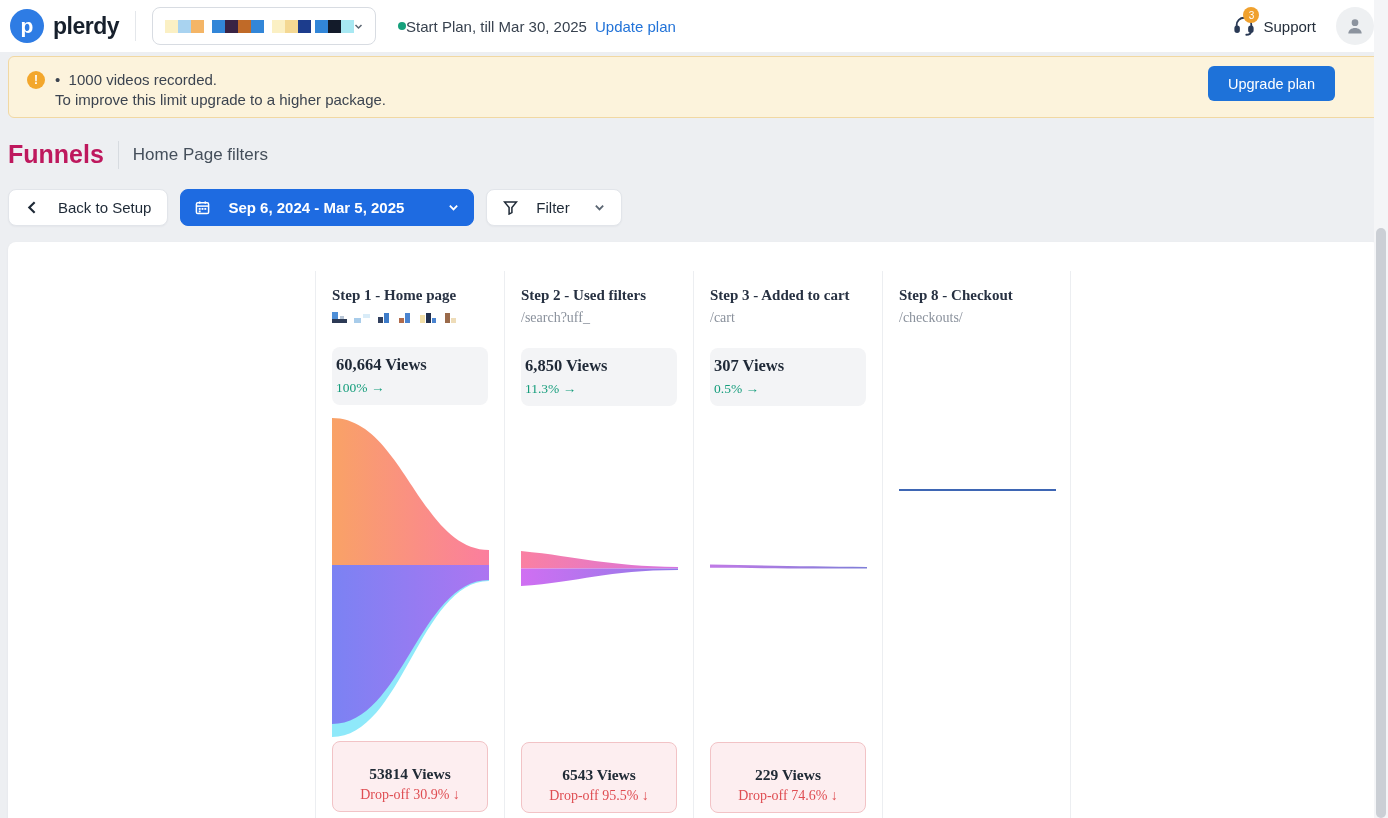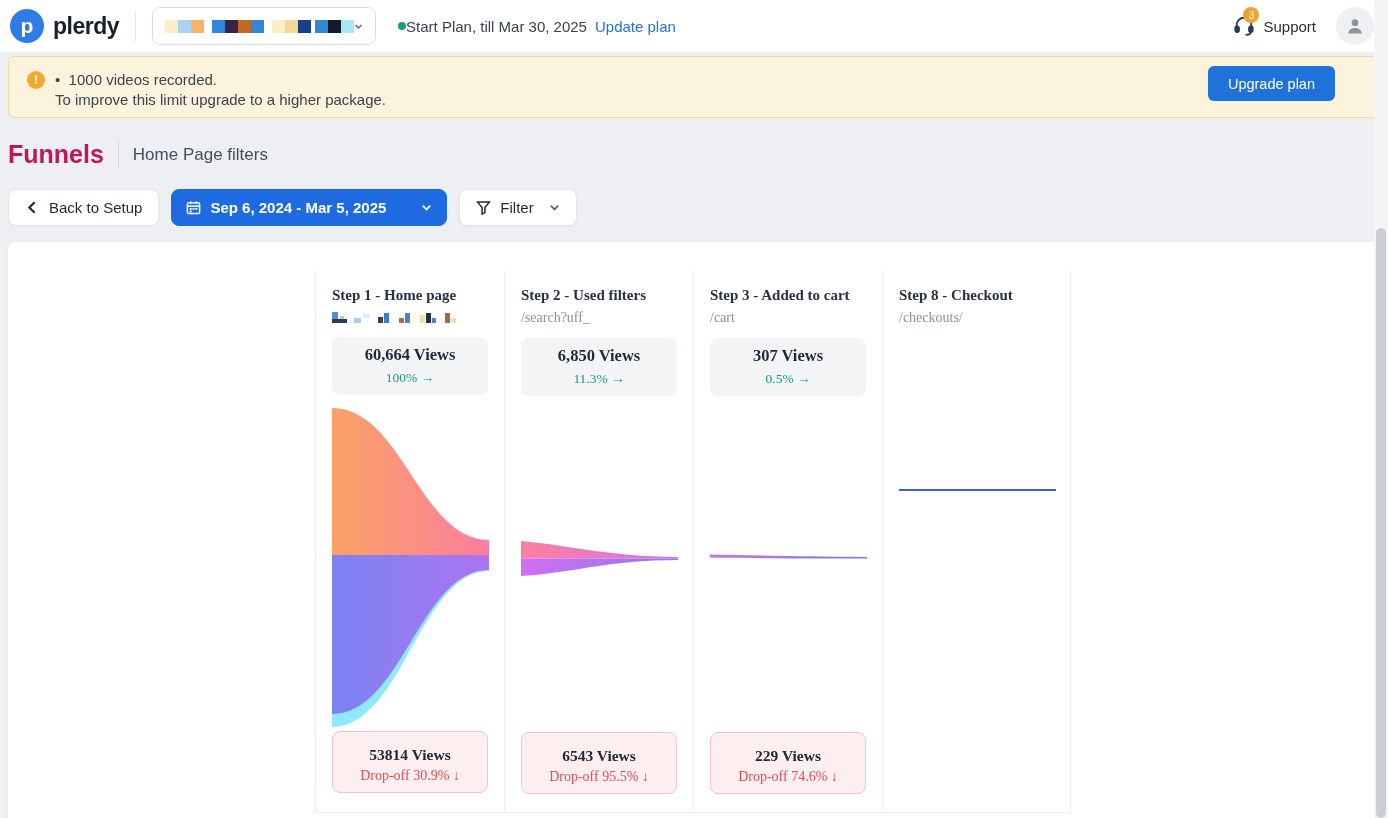--- a/index.html
+++ b/index.html
@@ -45,43 +45,43 @@
   .upgrade-btn { position:absolute; right:44px; top:9px; background:#1e72d9; color:#fff; border:none;
     border-radius:6px; height:35px; padding:0 20px; font-size:14.5px; cursor:pointer;
     font-family:"Liberation Sans", sans-serif; }
 
   
   .heading-row { display:flex; align-items:center; gap:14px; margin:22px 8px 0; }
   .page-title { font-size:25px; font-weight:bold; color:#be185d; }
   .heading-sep { width:1px; height:28px; background:#d7dbe0; }
   .page-subtitle { font-size:17px; color:#454f5b; }
   .toolbar { display:flex; align-items:center; gap:12px; margin:20px 8px 0; }
-  .btn { height:37px; border-radius:8px; display:flex; align-items:center; gap:9px; padding:0 16px;
+  .btn { height:37px; border-radius:8px; display:flex; align-items:center; gap:18px; padding:0 16px;
     font-size:15px; cursor:pointer; font-family:"Liberation Sans", sans-serif; }
   .btn-white { background:#fff; border:1px solid #e2e5ea; color:#1e2936; box-shadow:0 1px 2px rgba(20,30,50,.04); }
   .btn-blue { background:#1e6be1; border:1px solid #1e6be1; color:#fff; font-weight:bold; padding:0 14px; }
   .btn-blue .chev { stroke:#fff; }
   .btn svg.ic { width:15px; height:15px; }
 
   
   .card { margin:16px 8px 0; background:#fff; border-radius:8px 8px 0 0; height:585px; position:relative;
     box-shadow:0 1px 3px rgba(20,30,50,.05); }
   .cols { width:758px; margin:0 auto; display:flex; padding-top:29px;font-family:Liberation Serif, serif; }
   .cols-inner { display:flex; border-bottom:1px solid #eceef1; }
   .col { width:189px; border-left:1px solid #eceef1; padding:16px 16px 18px; display:flex; flex-direction:column; }
   .col:last-child { border-right:1px solid #eceef1; }
   .step-title { font-size:15px; font-weight:bold; color:#273142; white-space:nowrap; }
   .step-url { font-size:14px; color:#8a919c; margin-top:6px; height:19px; }
   .fav-row { display:flex; align-items:flex-end; gap:5px; margin-top:5px; height:19px; }
-  .stat-box { margin-top:9px; background:#f3f4f6; border-radius:8px; text-align:center; padding:8px 4px 9px; }
+  .stat-box { margin-top:19px; background:#f3f4f6; border-radius:8px; padding:8px 4px 9px; }
   .stat-views { font-size:16.5px; font-weight:bold; color:#1f2937; }
   .stat-rate { font-size:13.5px; color:#149d7b; margin-top:5px; }
   .funnel-wrap { height:330px; margin-top:5px; }
   .drop-box { background:#fdeef0; border:1px solid #f2c3c6; border-radius:8px; text-align:center;
-    padding:14px 4px 8px; margin-top:1px; }
+    padding:23px 4px 8px; margin-top:1px; }
   .drop-views { font-size:15.5px; font-weight:bold; color:#212b36; }
   .drop-rate { font-size:14px; color:#df4d52; margin-top:4px; }
 
   
   .legend { display:flex; justify-content:center; gap:30px; padding-top:11px; }
   .legend-item { display:flex; align-items:center; gap:9px; font-size:14px; color:#333b46; }
   .legend-dot { width:13px; height:13px; border-radius:50%; }
 
   
   .scrollbar { position:fixed; top:0; right:0; width:14px; height:818px; background:#f4f5f7; }

